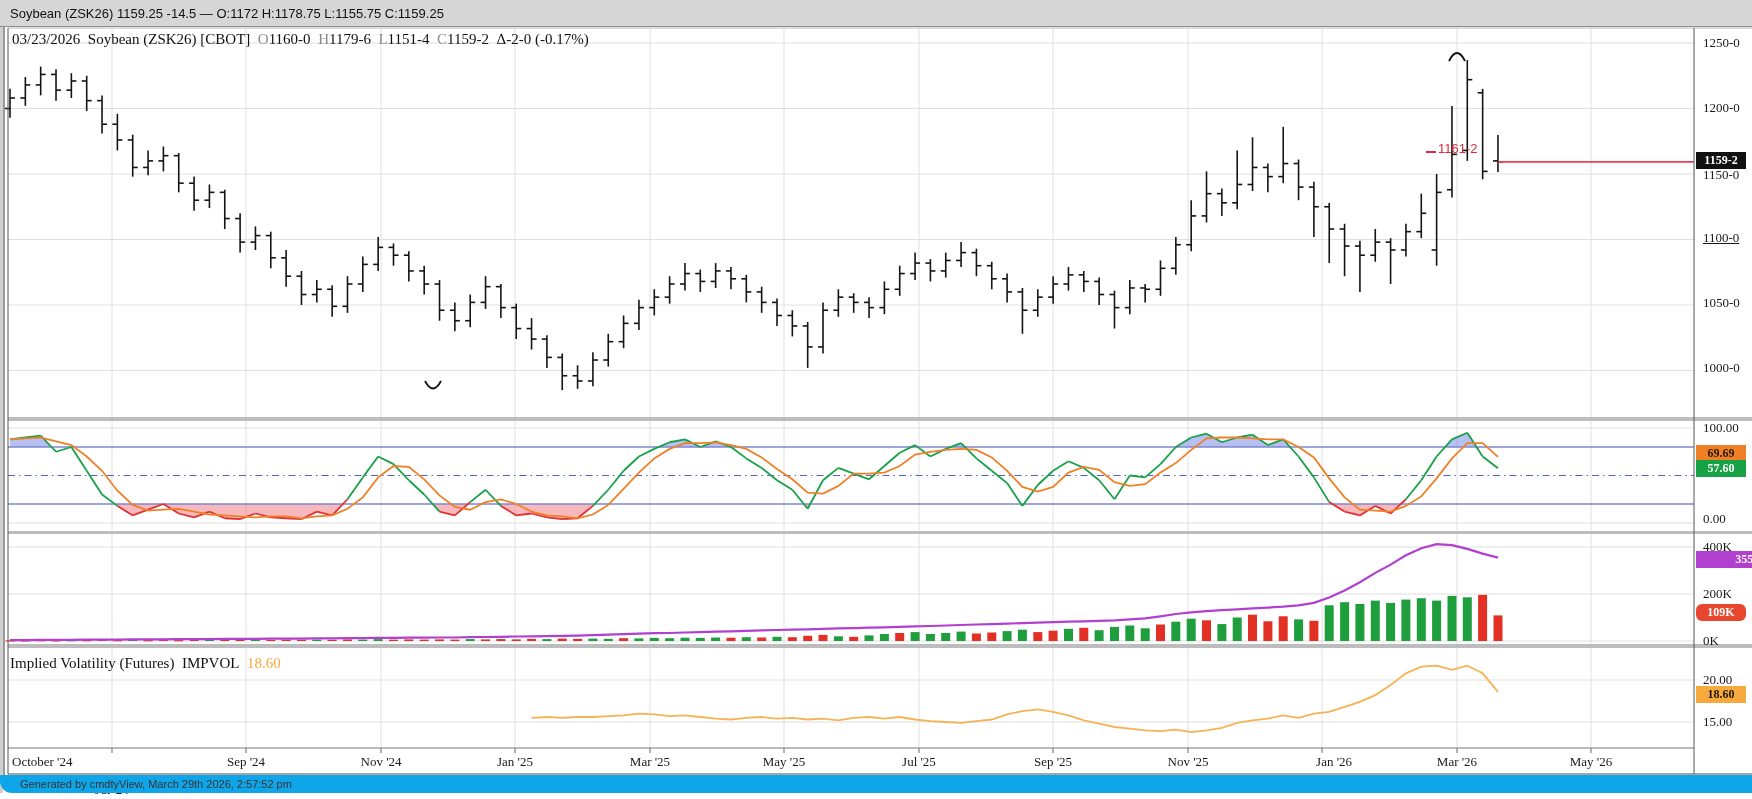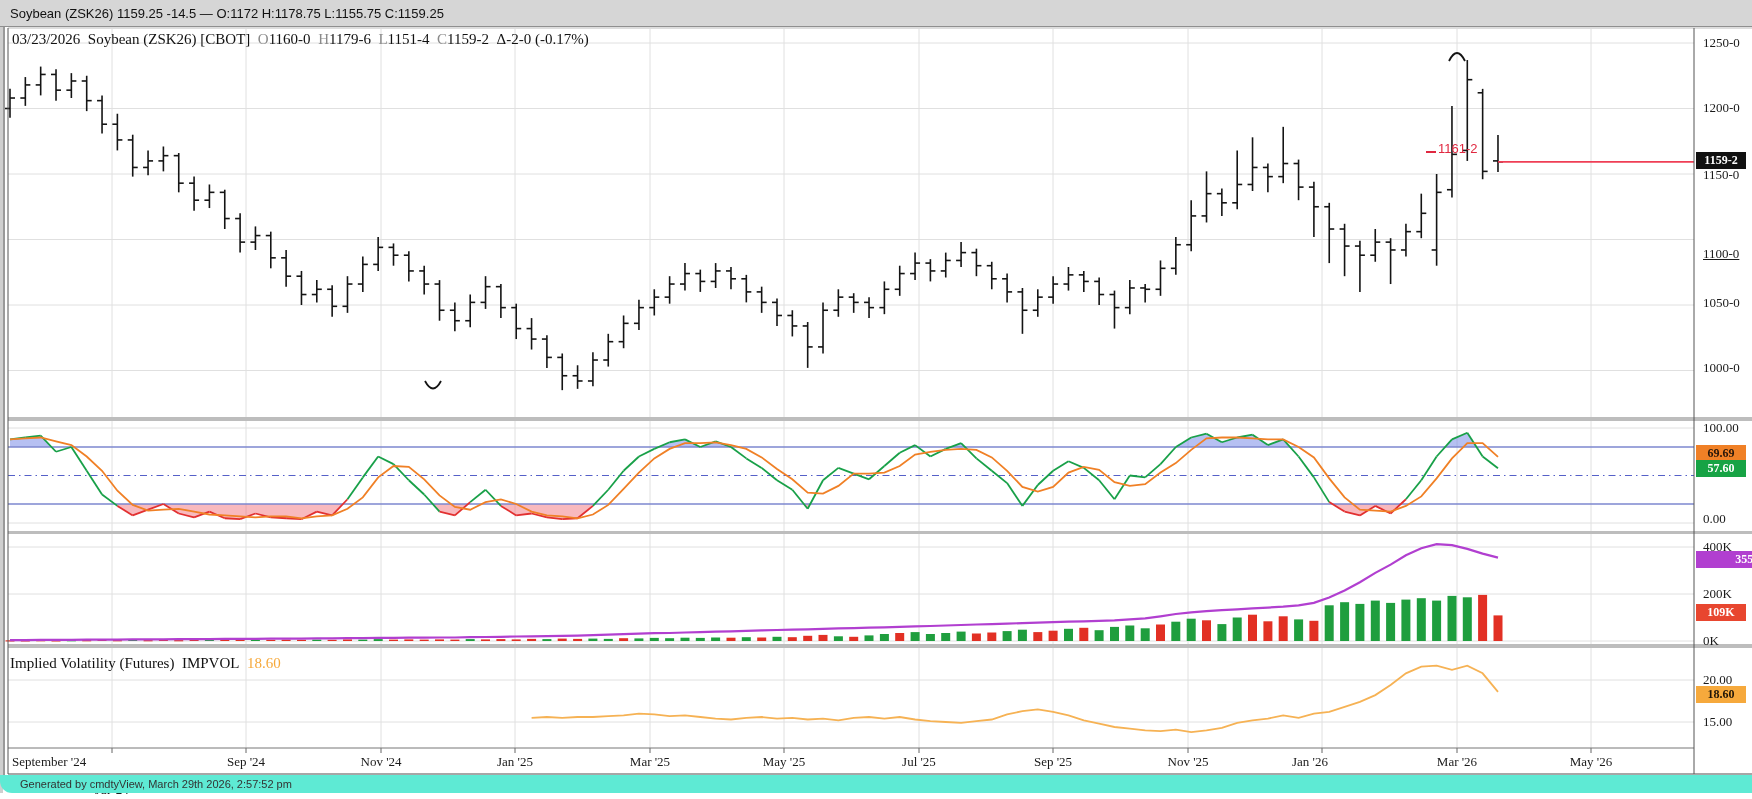--- a/index.html
+++ b/index.html
@@ -27,21 +27,21 @@
          font-weight:bold;font-family:"Liberation Serif",serif;padding:1px 0;}
   #badge-last{background:#111;color:#fff;}
   #badge-d{background:#f08026;color:#26160a;}
   #badge-k{background:#17a345;color:#fff;}
   #badge-total{background:#b13fd0;color:#fff;}
   #badge-vol{background:#e8462f;color:#fff;}
   #badge-iv{background:#f6a93c;color:#1e1508;}
   #annot-price{position:absolute;color:#e02840;font-size:13px;font-family:Liberation Sans, sans-serif;}
   #annot-dash{position:absolute;width:10px;height:2px;background:#e02840;}
   
-  #footer{left:0;top:775px;width:1752px;height:18px;background:#5eead4;
+  #footer{left:0;top:775px;width:1752px;height:18px;background:#0ea5e9;
           border-radius:0 0 0 12px;font-family:"Liberation Sans",sans-serif;
           font-size:11px;color:#333;line-height:18px;padding-left:20px;box-sizing:border-box;}
 </style>
 </head>
 <body>
 
 <div id="app">
 
   <div class="abs" id="titlebar">
     <span>Soybean (ZSK26) 1159.25 -14.5 — O:1172 H:1178.75 L:1155.75 C:1159.25</span>
@@ -660,51 +660,51 @@
   <div class="abs panelhdr" style="left:10px;top:655px;">
     <span>Implied Volatility (Futures)</span>&nbsp;
     <span>IMPVOL</span>&nbsp;
     <span class="hdr-amber">18.60</span>
   </div>
 
   <div class="badge" id="badge-last" style="top:152px;">1159-2</div>
   <div class="badge" id="badge-d" style="top:445px;">69.69</div>
   <div class="badge" id="badge-k" style="top:460px;">57.60</div>
   <div class="badge" id="badge-total" style="top:551px;padding-left:28px;">355K</div>
-  <div class="badge" id="badge-vol" style="top:604px;">109K</div>
+  <div class="badge" id="badge-vol" style="top:604px;border-radius:6px;">109K</div>
   <div class="badge" id="badge-iv" style="top:686px;">18.60</div>
 
   <div id="annot-dash" style="left:1426px;top:151px;"></div>
   <div id="annot-price" style="left:1438px;top:141px;">1161-2</div>
 
   <div class="abs" id="labels" style="left:0;top:0;width:1752px;height:799px;pointer-events:none;">
       <div class="axis-label" style="top: 35px; left: 1703px;">1250-0</div>
       <div class="axis-label" style="top: 100px; left: 1703px;">1200-0</div>
       <div class="axis-label" style="top: 167px; left: 1703px;">1150-0</div>
-      <div class="axis-label" style="top: 246px; left: 1703px; text-decoration: underline;">1100-0</div>
+      <div class="axis-label" style="top: 230px; left: 1703px; text-decoration: underline;">1100-0</div>
       <div class="axis-label" style="top: 295px; left: 1703px;">1050-0</div>
       <div class="axis-label" style="top: 360px; left: 1703px;">1000-0</div>
       <div class="axis-label" style="top: 420px; left: 1703px;">100.00</div>
       <div class="axis-label" style="top: 511px; left: 1703px;">0.00</div>
       <div class="axis-label" style="top: 539px; left: 1703px;">400K</div>
       <div class="axis-label" style="top: 586px; left: 1703px;">200K</div>
       <div class="axis-label" style="top: 633px; left: 1703px;">0K</div>
       <div class="axis-label" style="top: 672px; left: 1703px;">20.00</div>
       <div class="axis-label" style="top: 714px; left: 1703px;">15.00</div>
-      <div class="axis-label" style="top: 754px; left: 12px;">September '24</div>
+      <div class="axis-label" style="top: 754px; left: 12px;">October '24</div>
       <div class="axis-label" style="top: 782px; left: 82px; width: 60px; text-align: center;">Jul '24</div>
       <div class="axis-label" style="top: 754px; left: 216px; width: 60px; text-align: center;">Sep '24</div>
       <div class="axis-label" style="top: 754px; left: 351px; width: 60px; text-align: center;">Nov '24</div>
       <div class="axis-label" style="top: 754px; left: 485px; width: 60px; text-align: center;">Jan '25</div>
       <div class="axis-label" style="top: 754px; left: 620px; width: 60px; text-align: center;">Mar '25</div>
       <div class="axis-label" style="top: 754px; left: 754px; width: 60px; text-align: center;">May '25</div>
       <div class="axis-label" style="top: 754px; left: 889px; width: 60px; text-align: center;">Jul '25</div>
       <div class="axis-label" style="top: 754px; left: 1023px; width: 60px; text-align: center;">Sep '25</div>
       <div class="axis-label" style="top: 754px; left: 1158px; width: 60px; text-align: center;">Nov '25</div>
-      <div class="axis-label" style="top: 754px; left: 1292px; width: 60px; text-align: left;">Jan '26</div>
+      <div class="axis-label" style="top: 754px; left: 1292px; width: 60px; text-align: right;">Jan '26</div>
       <div class="axis-label" style="top: 754px; left: 1427px; width: 60px; text-align: center;">Mar '26</div>
       <div class="axis-label" style="top: 754px; left: 1561px; width: 60px; text-align: center;">May '26</div>
     </div>
 
   <div class="abs" id="footer">
     <span>Generated by cmdtyView, March 29th 2026, 2:57:52 pm</span>
   </div>
 </div>
 
 </body></html>

